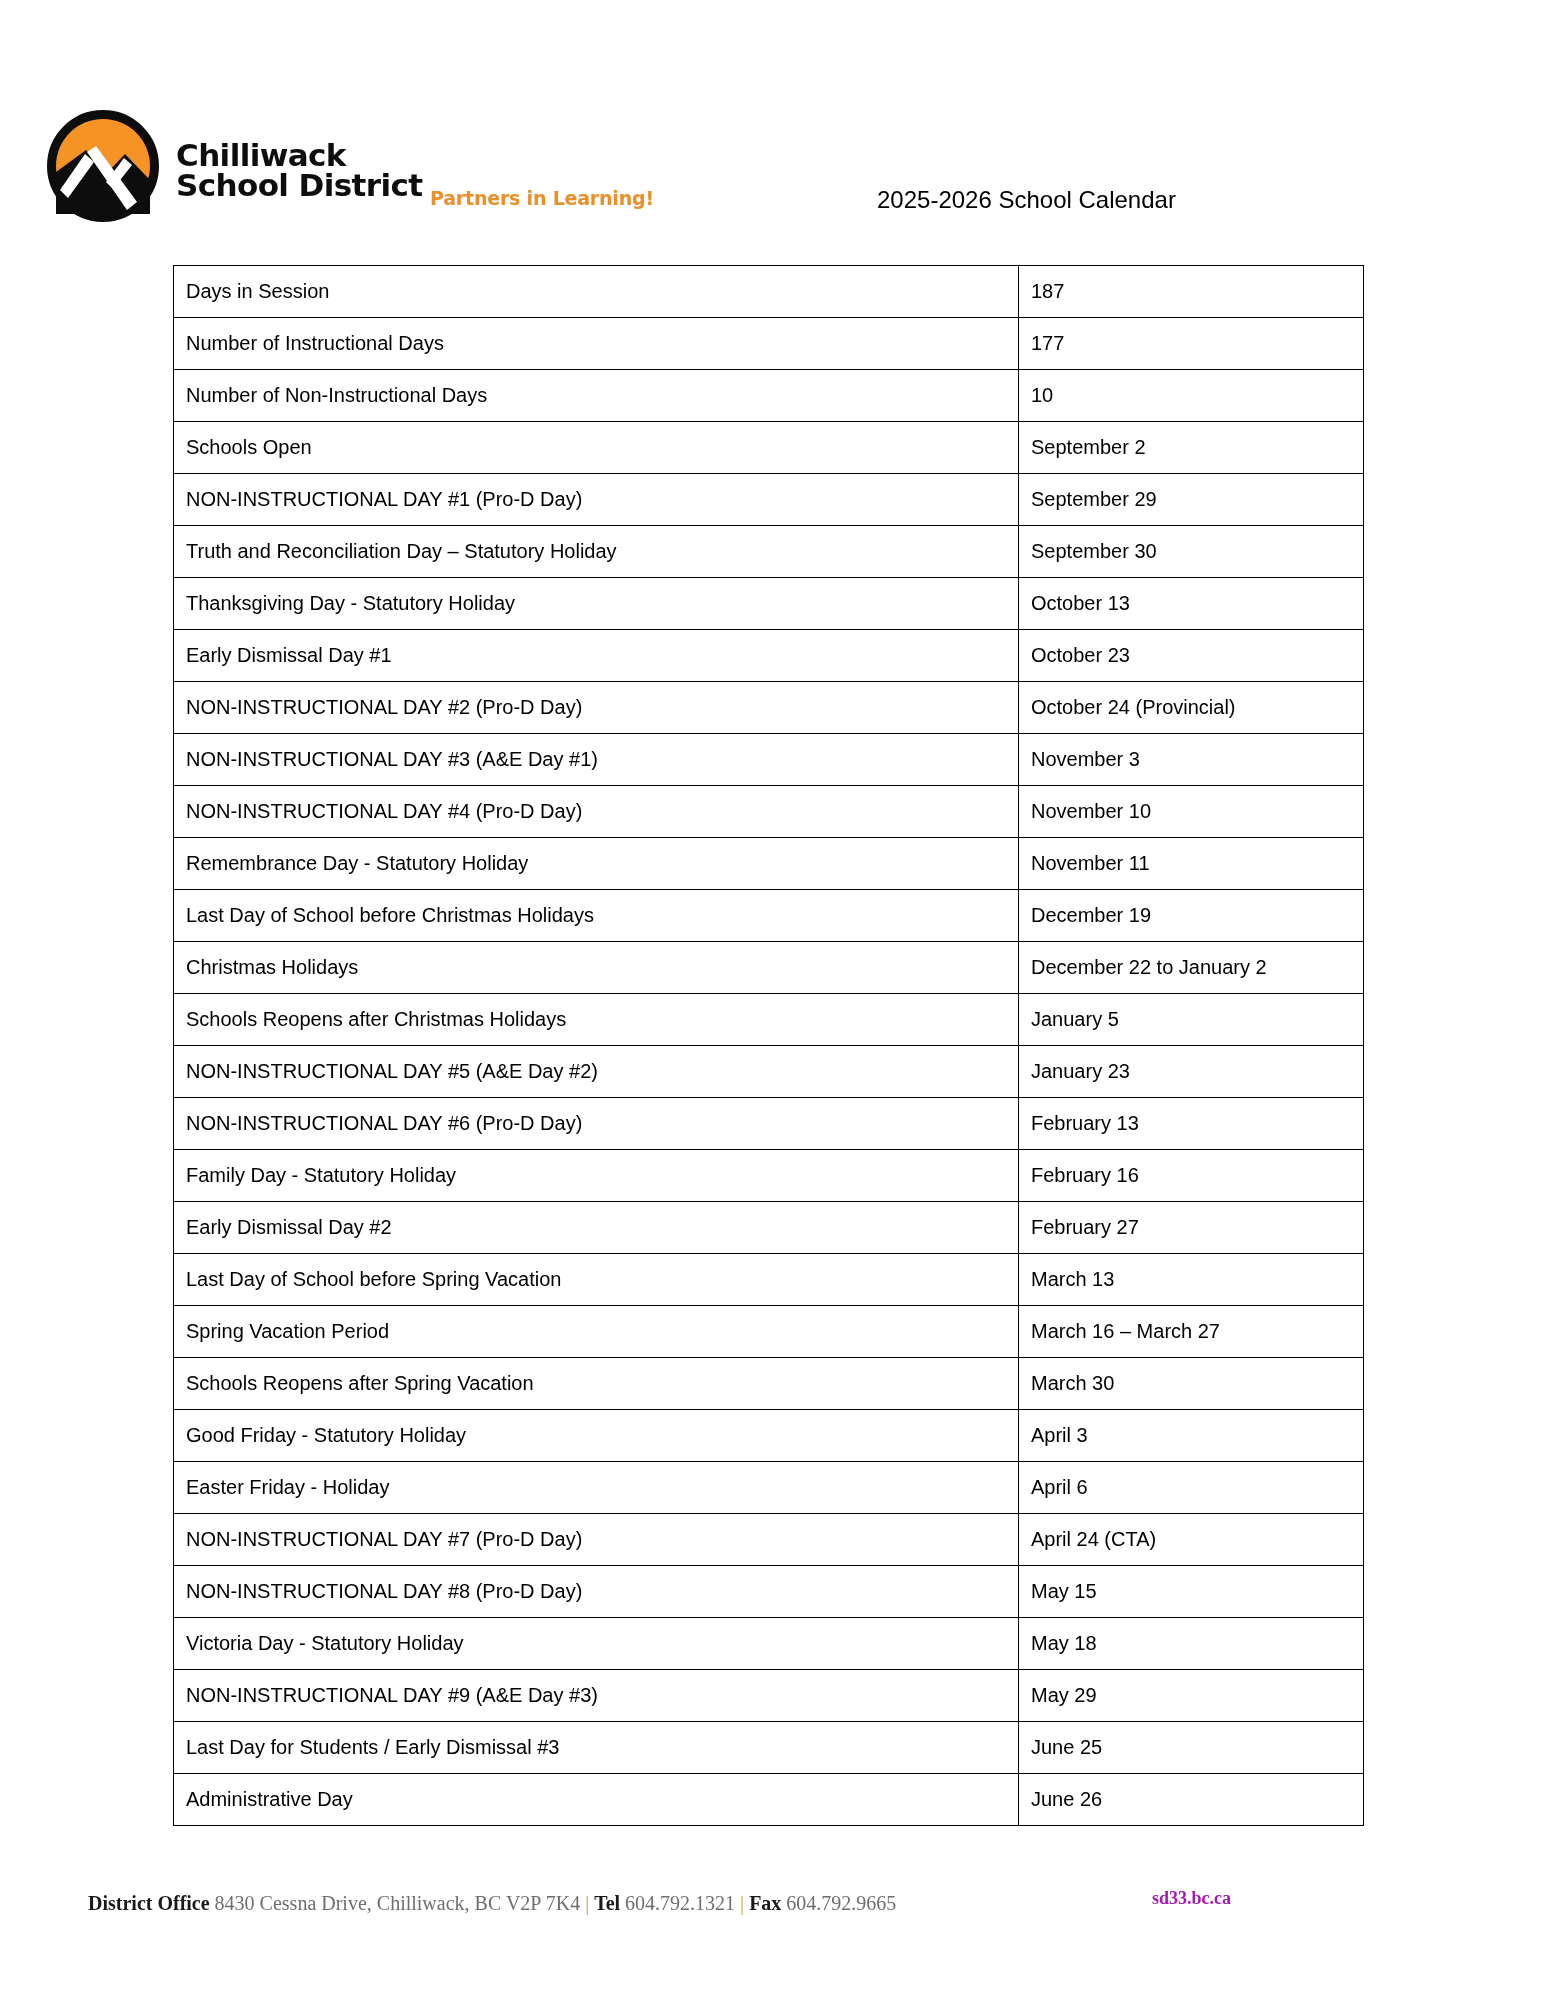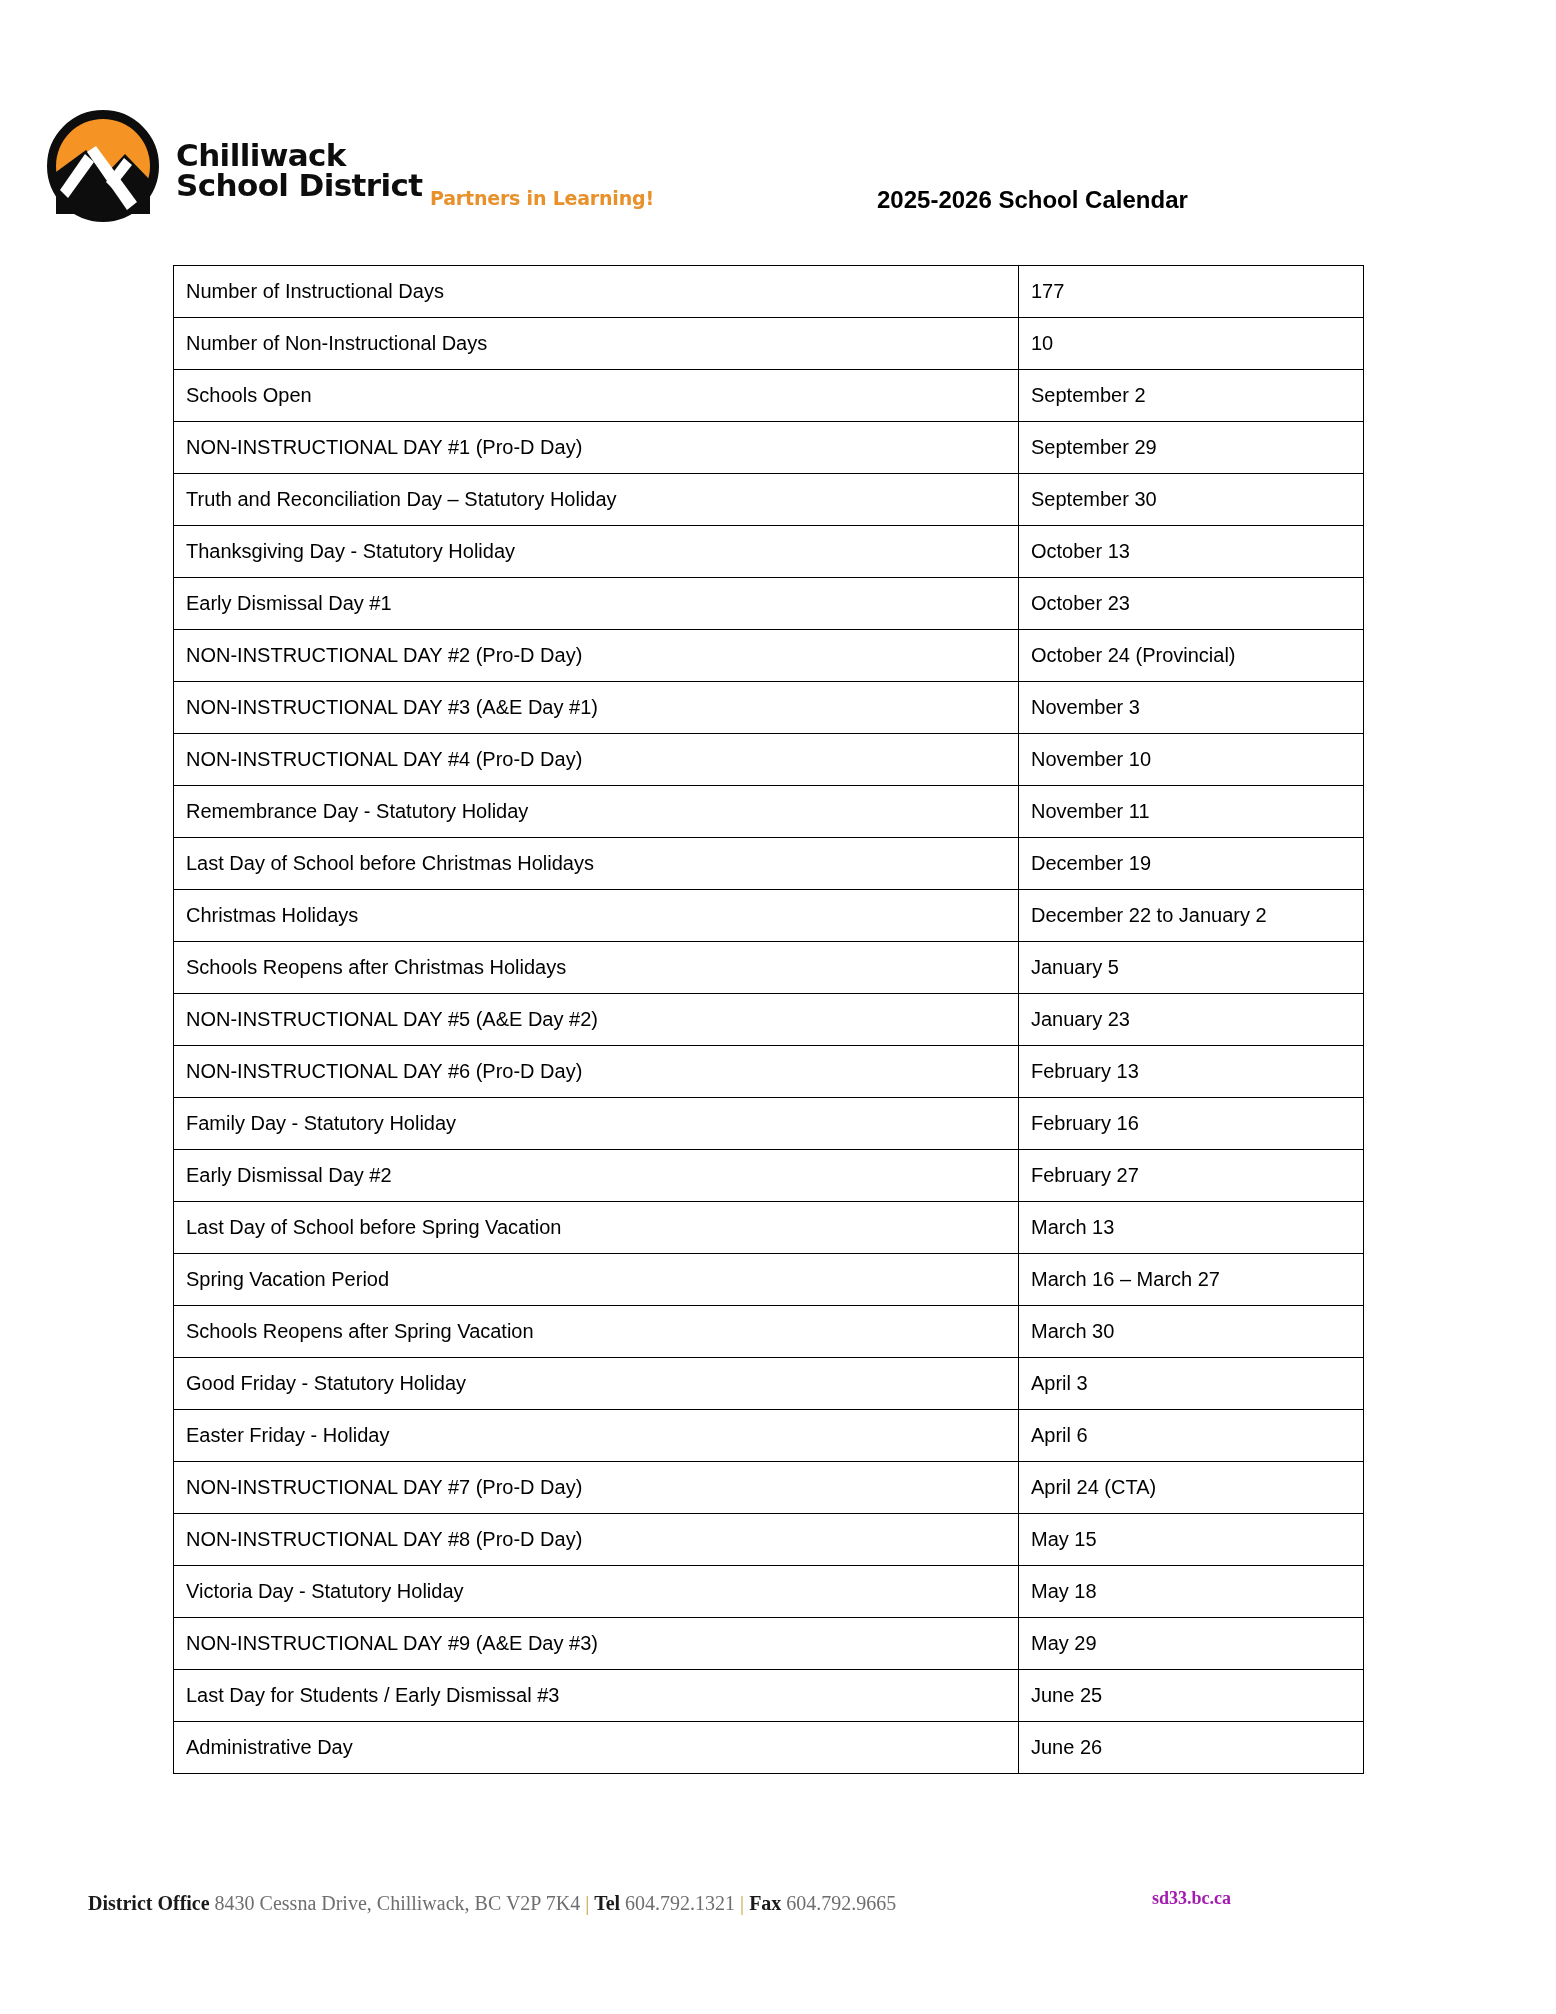--- a/index.html
+++ b/index.html
@@ -57,21 +57,21 @@
     font-size: 19px;
     color: #E8902A;
     letter-spacing: -0.2px;
     white-space: nowrap;
   }
   .doc-title {
     position: absolute;
     left: 877px;
     top: 186px;
     font-family: "Liberation Sans", sans-serif;
-    font-weight: bold;
+    font-weight: normal;
     font-size: 24px;
     color: #000000;
     white-space: nowrap;
   }
 
   
   .cal-table-wrap {
     position: absolute;
     left: 173px;
     top: 265px;
@@ -162,20 +162,24 @@
 </div>
 
 <div class="cal-table-wrap">
   <table class="cal">
     <colgroup>
       <col class="c-event">
       <col class="c-date">
     </colgroup>
     <tbody id="cal-body">
         <tr>
+          <td>Days in Session</td>
+          <td>187</td>
+        </tr>
+        <tr>
           <td>Number of Instructional Days</td>
           <td>177</td>
         </tr>
         <tr>
           <td>Number of Non-Instructional Days</td>
           <td>10</td>
         </tr>
         <tr>
           <td>Schools Open</td>
           <td>September 2</td>

